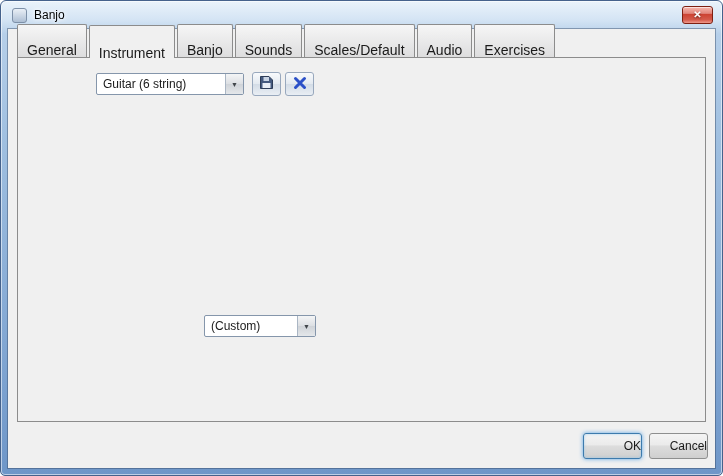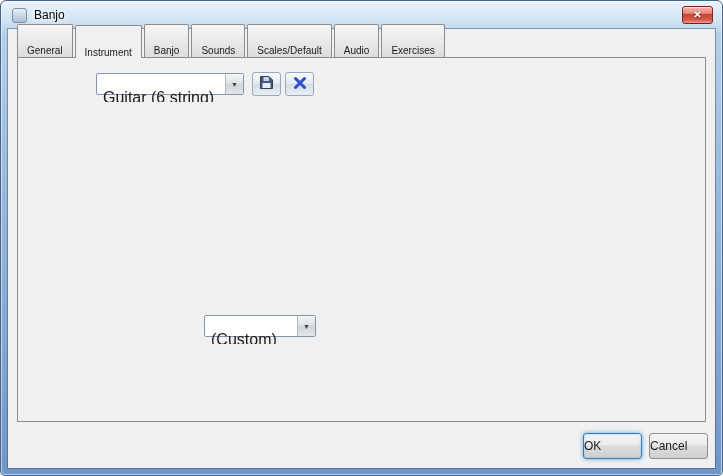--- a/index.html
+++ b/index.html
@@ -38,38 +38,38 @@
   .dialog{
     position:absolute;left:7px;right:7px;top:28px;bottom:7px;background:#f0f0f0;
     box-shadow:0 0 0 1px rgba(50,70,100,.45);
   }
   
   .tabstrip{position:absolute;left:9px;top:7px;height:21px;display:flex;align-items:flex-end;z-index:3;}
   .tab{
     height:19px;line-height:19px;padding:16px 9px;margin-right:2px;
     background:linear-gradient(180deg,#f6f6f6,#ddddde);
     border:1px solid #8c8c8c;border-bottom:none;border-radius:2px 2px 0 0;
-    font-size:10px;white-space:nowrap;cursor:default;box-sizing:border-box;
+    font-size:14px;white-space:nowrap;cursor:default;box-sizing:border-box;
   }
   .tab.active{
     height:22px;line-height:22px;margin-bottom:-1px;position:relative;z-index:4;
     background:#f0f0f0;
   }
   .tabpage{
     position:absolute;left:9px;right:9px;top:28px;bottom:46px;
     background:#f0f0f0;border:1px solid #8c8c8c;z-index:1;box-sizing:border-box;
   }
   .lbl{position:absolute;font-size:12px;}
   .small-lbl{position:absolute;font-size:11px;text-align:center;}
   
   .combo{
     position:absolute;height:22px;background:#fff;border:1px solid #8596ab;border-radius:2px;
     display:flex;align-items:stretch;box-sizing:border-box;cursor:default;z-index:2;
   }
-  .combo .ctext{flex:1;padding:14px 6px;line-height:20px;font-size:16px;overflow:hidden;white-space:nowrap;}
+  .combo .ctext{flex:1;padding:0 6px;line-height:20px;font-size:12px;overflow:hidden;white-space:nowrap;}
   .combo .carrow{
     width:17px;border-left:1px solid #aab6c4;
     background:linear-gradient(180deg,#f4f5f6,#dcdfe3 50%,#cfd3d8 51%,#e4e7ea);
     display:flex;align-items:center;justify-content:center;font-size:7px;color:#41464b;
   }
   
   .toolbtn{
     position:absolute;width:29px;height:24px;border:1px solid #98a8bd;border-radius:3px;
     background:linear-gradient(180deg,#f8fafc,#e3e9f0 50%,#d3dce6 51%,#e9eef4);
     display:flex;align-items:center;justify-content:center;box-sizing:border-box;cursor:default;z-index:2;
@@ -139,21 +139,21 @@
   .checkrow{position:absolute;left:13px;top:272px;display:flex;align-items:center;gap:7px;cursor:default;}
   .checkbox{
     width:13px;height:13px;background:#fff;border:1px solid #8a98a4;border-radius:2px;box-sizing:border-box;
     box-shadow:inset 1px 1px 2px rgba(0,0,0,.15);
   }
   
   .btn{
     position:absolute;top:404px;width:59px;height:26px;border-radius:3px;
     background:linear-gradient(180deg,#f4f4f4,#ebebeb 45%,#dddddd 50%,#cfcfcf);
     border:1px solid #8e8f8f;box-sizing:border-box;
-    font-size:12px;text-align:left;line-height:24px;cursor:default;
+    font-size:12px;text-align:right;line-height:24px;cursor:default;
   }
   .btn.focused{border-color:#3d7bad;box-shadow:0 0 4px rgba(80,160,230,.9), inset 0 0 3px rgba(120,190,240,.6);}
 </style>
 </head>
 <body>
 
 <div class="window">
   <div class="titlebar">
     <div class="app-icon"></div>
     <div class="wtitle">Banjo</div>

